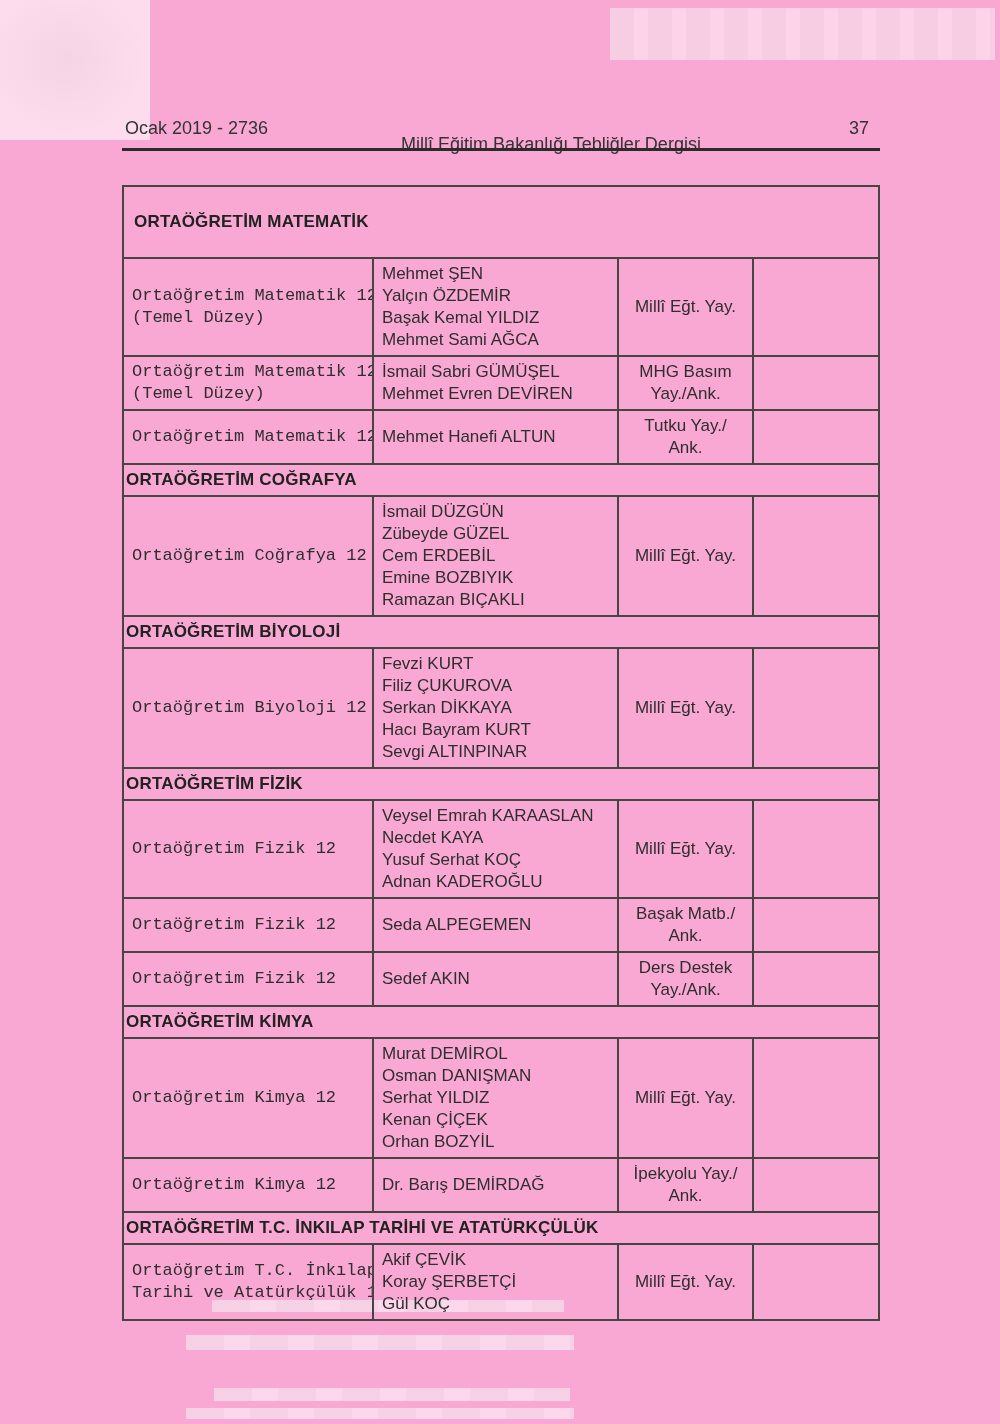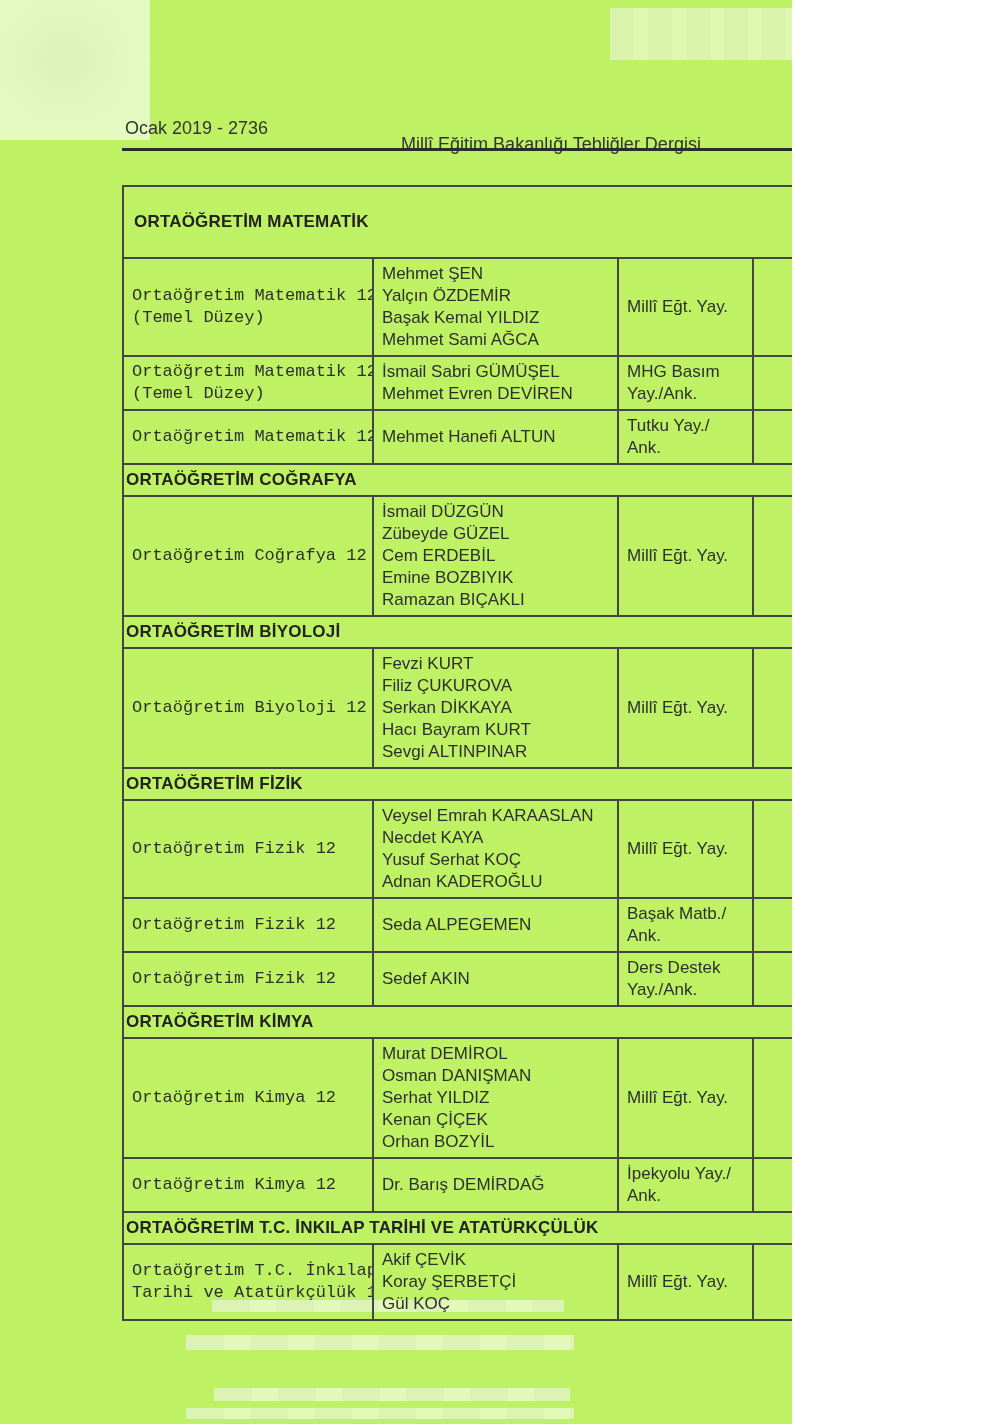--- a/index.html
+++ b/index.html
@@ -1,23 +1,23 @@
 <!DOCTYPE html>
 <html><head>
 <meta charset="utf-8">
 <style>
   * { margin: 0; padding: 0; box-sizing: border-box; }
   html, body { background: #ffffff; }
   body { font-family: "Liberation Sans", sans-serif; }
 
   .page {
     position: relative;
-    width: 792px;
+    width: 1000px;
     height: 1424px;
-    background: #bef264;
+    background: #f9a8d4;
     overflow: hidden;
     color: #2e2e2e;
   }
 
   
   .page-header {
     position: absolute;
     left: 123px;
     top: 118px;
     width: 756px;
@@ -58,21 +58,21 @@
   tr.section-row td {
     font-weight: bold;
     font-size: 17px;
     color: #222222;
     padding: 4px 2px;
     letter-spacing: 0.2px;
   }
   tr.section-row.first td { padding: 24px 10px; }
   td.course-cell    { padding-left: 8px; font-family: Liberation Mono, monospace; }
   td.authors-cell   { padding-left: 18px; border-radius: 23px; }
-  td.publisher-cell { padding-left: 12px; }
+  td.publisher-cell { padding-left: 12px; text-align: center; }
   .line { white-space: nowrap; }
 
   
   .artifact {
     position: absolute;
     pointer-events: none;
   }
   .art-strip {
     background: repeating-linear-gradient(90deg, #f3f3f3 0 38px, #ffffff 38px 64px);
     opacity: 0.55;

